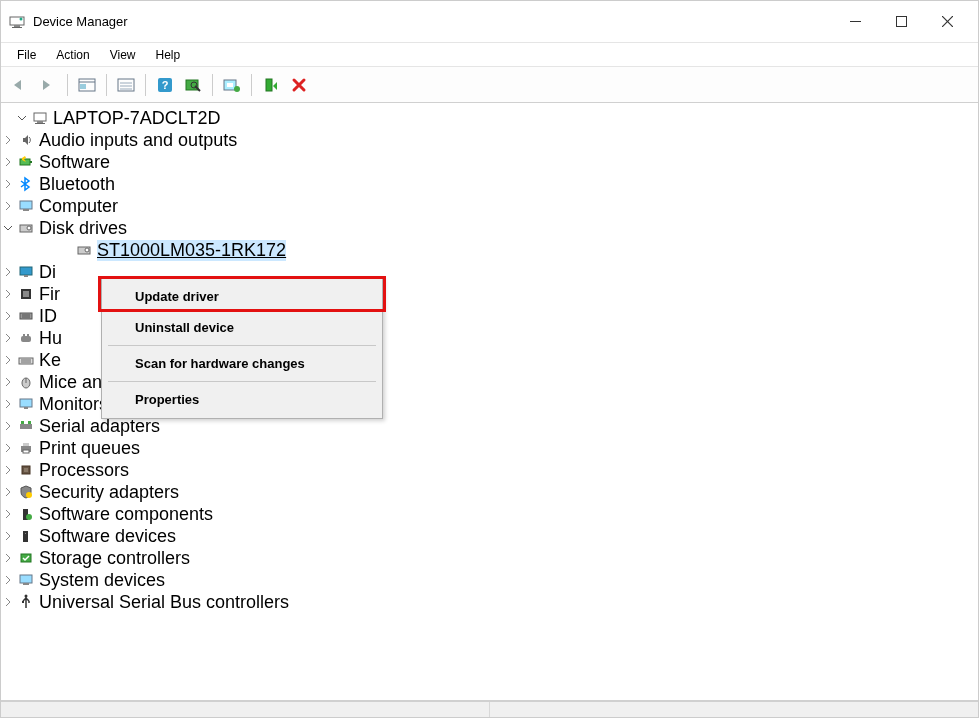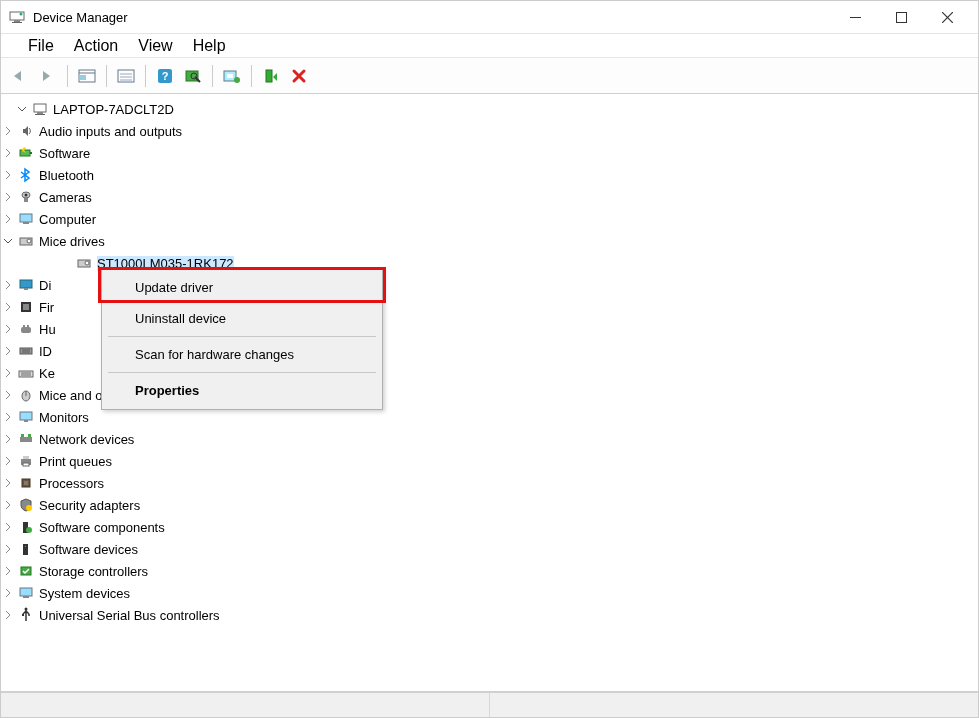--- a/index.html
+++ b/index.html
@@ -8,21 +8,21 @@
       font-size: 13px;
       background: #fff;
       color: #000;
       width: 979px;
       height: 718px;
       overflow: hidden;
       border: 1px solid #ccc;
     }
     
     .titlebar {
-      height: 33px;
+      height: 42px;
       display: flex;
       align-items: center;
       padding: 0 8px;
       border-bottom: 1px solid #e5e5e5;
     }
     .titlebar .app-icon {
       width: 16px; height: 16px;
       margin-right: 8px;
       display: flex; align-items: center; justify-content: center;
     }
@@ -33,23 +33,23 @@
       display: flex; align-items: center; justify-content: center;
       font-size: 13px;
       color: #333;
     }
     .win-btn svg { pointer-events: none; }
     
     .menubar {
       height: 24px;
       display: flex;
       align-items: center;
-      padding: 0 17px;
+      padding: 0 6px;
       border-bottom: 1px solid #e5e5e5;
-      font-size: 16px;
+      font-size: 12px;
       text-align: center;
     }
     .menu-item { padding: 3px 10px; }
     
     .toolbar {
       height: 36px;
       display: flex;
       align-items: center;
       padding: 0 6px;
       gap: 2px;
@@ -87,37 +87,38 @@
       display: flex; align-items: center; justify-content: center;
       margin-right: 2px;
       color: #606060;
       font-size: 10px;
     }
     .node-icon {
       width: 18px; height: 18px;
       display: flex; align-items: center; justify-content: center;
       margin-right: 4px;
     }
-    .node-label { font-size: 13px; }
+    .node-label { font-size: 18px; }
     .node-selected { background: #cce8ff; }
     .indent-0 { padding-left: 14px; }
     .indent-1 { }
-    .indent-2 { padding-left: 58px; }
+    .indent-2 { padding-left: 58px; text-decoration: underline; }
     
     .context-menu {
       position: absolute;
       background: #f0f0f0;
       border: 1px solid #b0b0b0;
       box-shadow: 2px 2px 4px rgba(0,0,0,0.18);
       width: 282px;
       padding: 3px;
       font-size: 13px;
     }
     .ctx-item {
       padding: 8px 14px 8px 30px;
+      font-weight: bold;
     }
     .ctx-sep {
       height: 1px;
       background: #c8c8c8;
       margin: 2px 3px;
     }
     .ctx-bold { font-weight: 600; }
     .red-highlight {
       position: absolute;
       border: 3px solid #e31111;
@@ -303,54 +304,39 @@
         <span class="node-label">Bluetooth</span>
       </div>
       <div class="tree-node indent-1">
         <span class="expander">
           <svg width="10" height="10">
             <path d="M3 1 L7 5 L3 9" fill="none" stroke="#888"></path>
           </svg>
         </span>
         <span class="node-icon">
           <svg width="16" height="16">
-            <ellipse cx="8" cy="6" rx="4" ry="3" fill="#ccc" stroke="#666"></ellipse>
-            <circle cx="8" cy="6" r="1.5" fill="#333"></circle>
-            <rect x="6" y="9" width="4" height="4" fill="#888"></rect>
-          </svg>
-        </span>
-        <span class="node-label">Cameras</span>
-      </div>
-      <div class="tree-node indent-1">
-        <span class="expander">
-          <svg width="10" height="10">
-            <path d="M3 1 L7 5 L3 9" fill="none" stroke="#888"></path>
-          </svg>
-        </span>
-        <span class="node-icon">
-          <svg width="16" height="16">
             <rect x="2" y="3" width="12" height="8" fill="#9df" stroke="#678"></rect>
             <rect x="5" y="11" width="6" height="2" fill="#888"></rect>
           </svg>
         </span>
         <span class="node-label">Computer</span>
       </div>
       <div class="tree-node indent-1">
         <span class="expander">
           <svg width="10" height="10">
             <path d="M1 3 L5 7 L9 3" fill="none" stroke="#555"></path>
           </svg>
         </span>
         <span class="node-icon">
           <svg width="16" height="16">
             <rect x="2" y="5" width="12" height="7" fill="#ccc" stroke="#666"></rect>
             <circle cx="11" cy="8" r="2" fill="#fff" stroke="#666"></circle>
           </svg>
         </span>
-        <span class="node-label">Mice drives</span>
+        <span class="node-label">Disk drives</span>
       </div>
       <div class="tree-node indent-2">
         <span class="expander"></span>
         <span class="node-icon">
           <svg width="16" height="16">
             <rect x="2" y="5" width="12" height="7" fill="#ccc" stroke="#666"></rect>
             <circle cx="11" cy="8" r="2" fill="#fff" stroke="#666"></circle>
           </svg>
         </span>
         <span class="node-label node-selected">ST1000LM035-1RK172</span>
@@ -375,20 +361,35 @@
             <path d="M3 1 L7 5 L3 9" fill="none" stroke="#888"></path>
           </svg>
         </span>
         <span class="node-icon">
           <svg width="16" height="16">
             <rect x="3" y="3" width="10" height="10" fill="#333"></rect>
             <rect x="5" y="5" width="6" height="6" fill="#888"></rect>
           </svg>
         </span>
         <span class="node-label">Fir</span>
+      </div>
+      <div class="tree-node indent-1">
+        <span class="expander">
+          <svg width="10" height="10">
+            <path d="M3 1 L7 5 L3 9" fill="none" stroke="#888"></path>
+          </svg>
+        </span>
+        <span class="node-icon">
+          <svg width="16" height="16">
+            <rect x="2" y="5" width="12" height="6" fill="#999" stroke="#555"></rect>
+            <line x1="4" y1="7" x2="12" y2="7" stroke="#555"></line>
+            <line x1="4" y1="9" x2="12" y2="9" stroke="#555"></line>
+          </svg>
+        </span>
+        <span class="node-label">ID</span>
       </div>
       <div class="tree-node indent-1">
         <span class="expander">
           <svg width="10" height="10">
             <path d="M3 1 L7 5 L3 9" fill="none" stroke="#888"></path>
           </svg>
         </span>
         <span class="node-icon">
           <svg width="16" height="16">
             <rect x="3" y="6" width="10" height="6" rx="2" fill="#888"></rect>
@@ -399,35 +400,20 @@
         <span class="node-label">Hu</span>
       </div>
       <div class="tree-node indent-1">
         <span class="expander">
           <svg width="10" height="10">
             <path d="M3 1 L7 5 L3 9" fill="none" stroke="#888"></path>
           </svg>
         </span>
         <span class="node-icon">
           <svg width="16" height="16">
-            <rect x="2" y="5" width="12" height="6" fill="#999" stroke="#555"></rect>
-            <line x1="4" y1="7" x2="12" y2="7" stroke="#555"></line>
-            <line x1="4" y1="9" x2="12" y2="9" stroke="#555"></line>
-          </svg>
-        </span>
-        <span class="node-label">ID</span>
-      </div>
-      <div class="tree-node indent-1">
-        <span class="expander">
-          <svg width="10" height="10">
-            <path d="M3 1 L7 5 L3 9" fill="none" stroke="#888"></path>
-          </svg>
-        </span>
-        <span class="node-icon">
-          <svg width="16" height="16">
             <rect x="1" y="6" width="14" height="6" fill="#ddd" stroke="#666"></rect>
             <line x1="3" y1="8" x2="13" y2="8" stroke="#666"></line>
             <line x1="3" y1="10" x2="13" y2="10" stroke="#666"></line>
           </svg>
         </span>
         <span class="node-label">Ke</span>
       </div>
       <div class="tree-node indent-1">
         <span class="expander">
           <svg width="10" height="10">
@@ -462,21 +448,21 @@
             <path d="M3 1 L7 5 L3 9" fill="none" stroke="#888"></path>
           </svg>
         </span>
         <span class="node-icon">
           <svg width="16" height="16">
             <rect x="2" y="6" width="12" height="5" fill="#888"></rect>
             <rect x="3" y="3" width="3" height="3" fill="#4a4"></rect>
             <rect x="10" y="3" width="3" height="3" fill="#4a4"></rect>
           </svg>
         </span>
-        <span class="node-label">Network devices</span>
+        <span class="node-label">Serial adapters</span>
       </div>
       <div class="tree-node indent-1">
         <span class="expander">
           <svg width="10" height="10">
             <path d="M3 1 L7 5 L3 9" fill="none" stroke="#888"></path>
           </svg>
         </span>
         <span class="node-icon">
           <svg width="16" height="16">
             <rect x="3" y="6" width="10" height="6" fill="#888"></rect>

